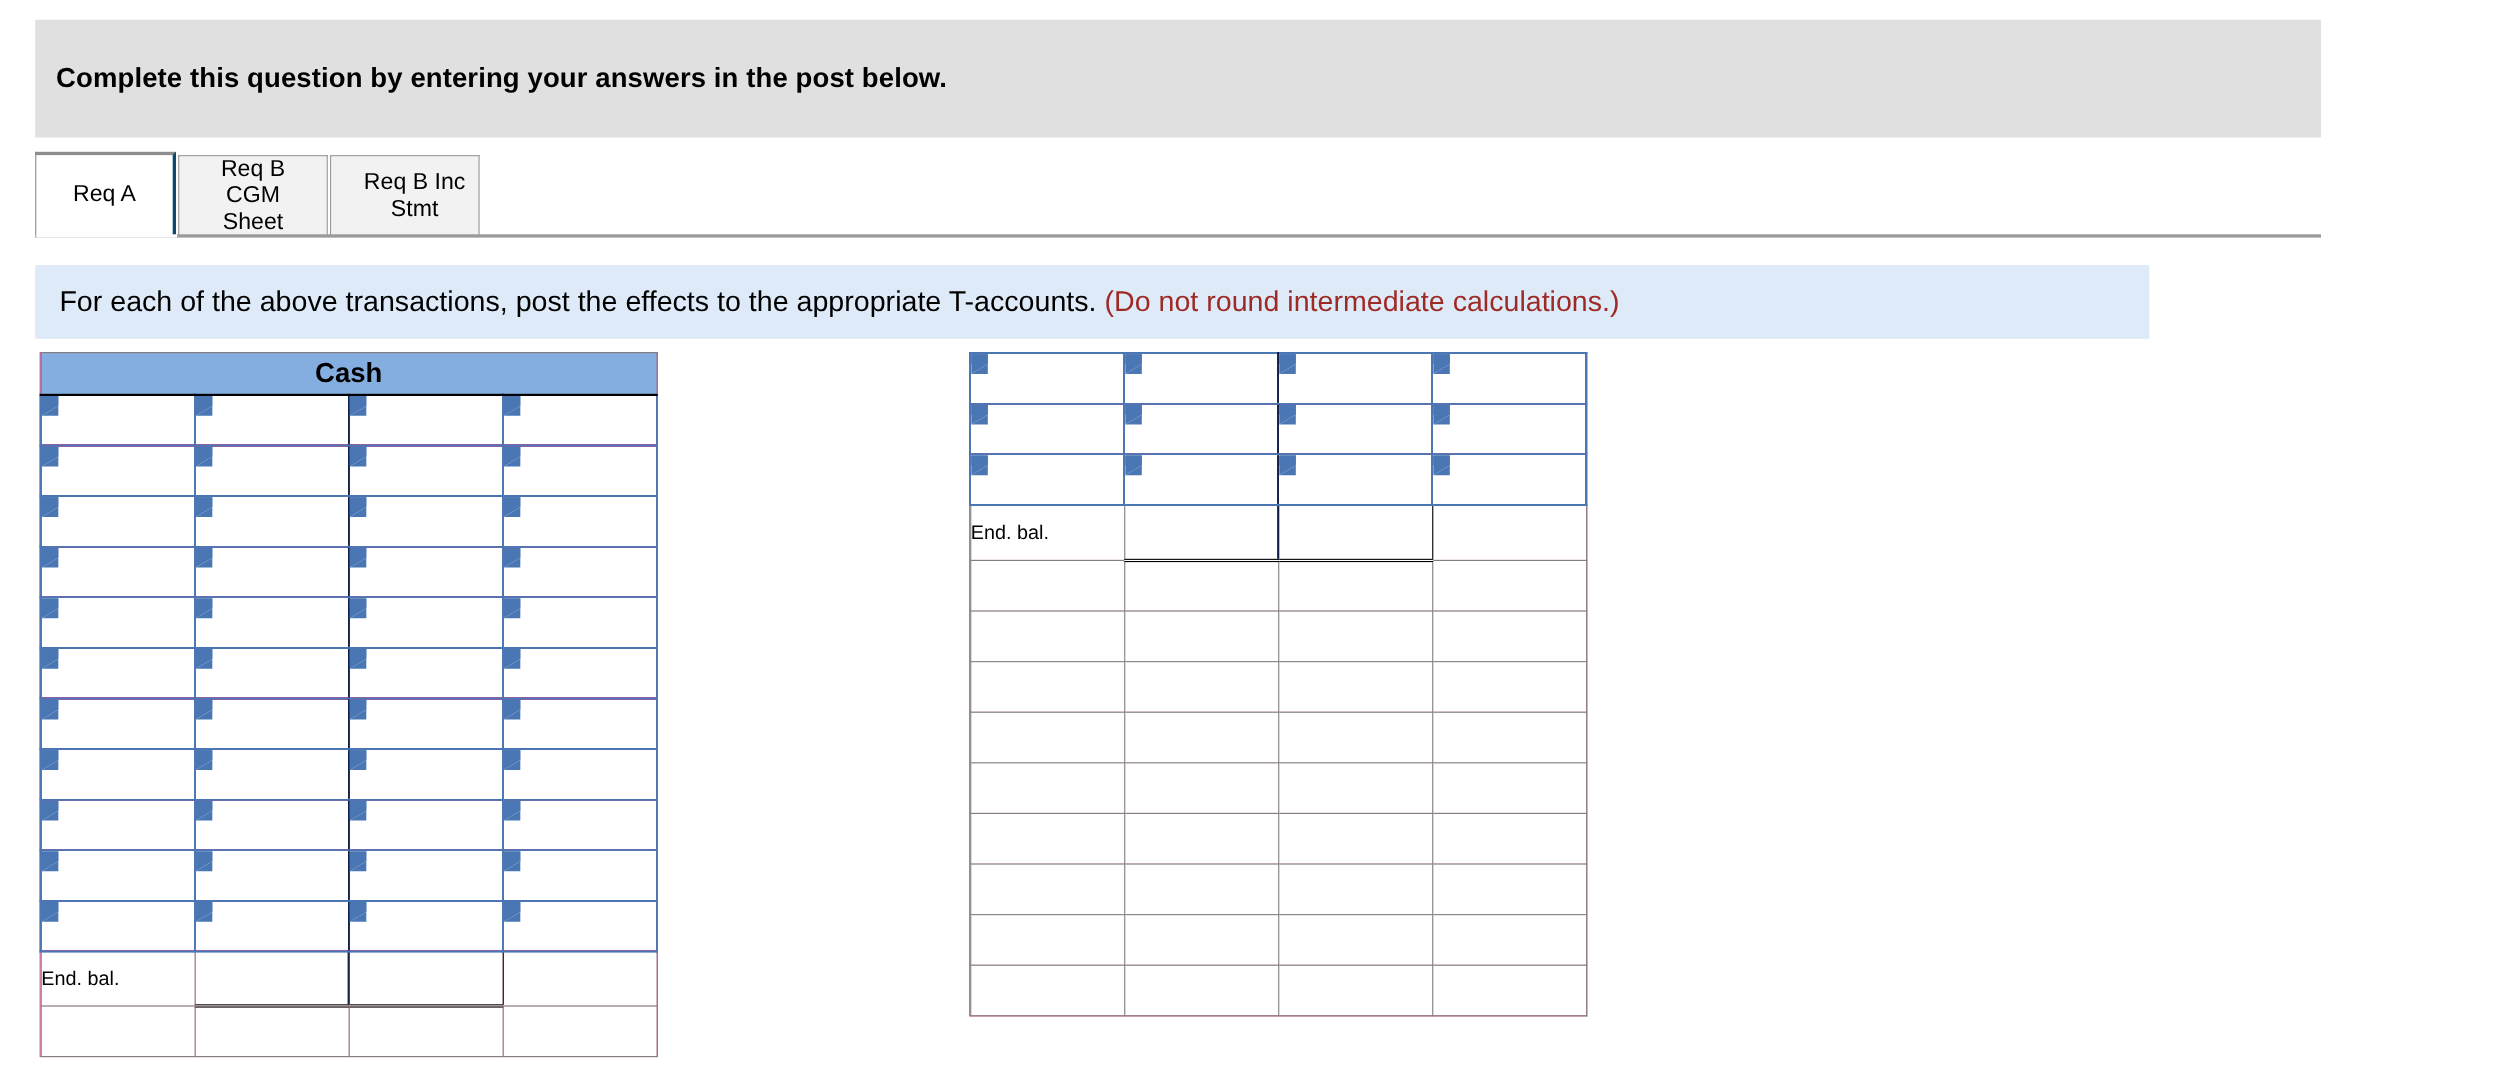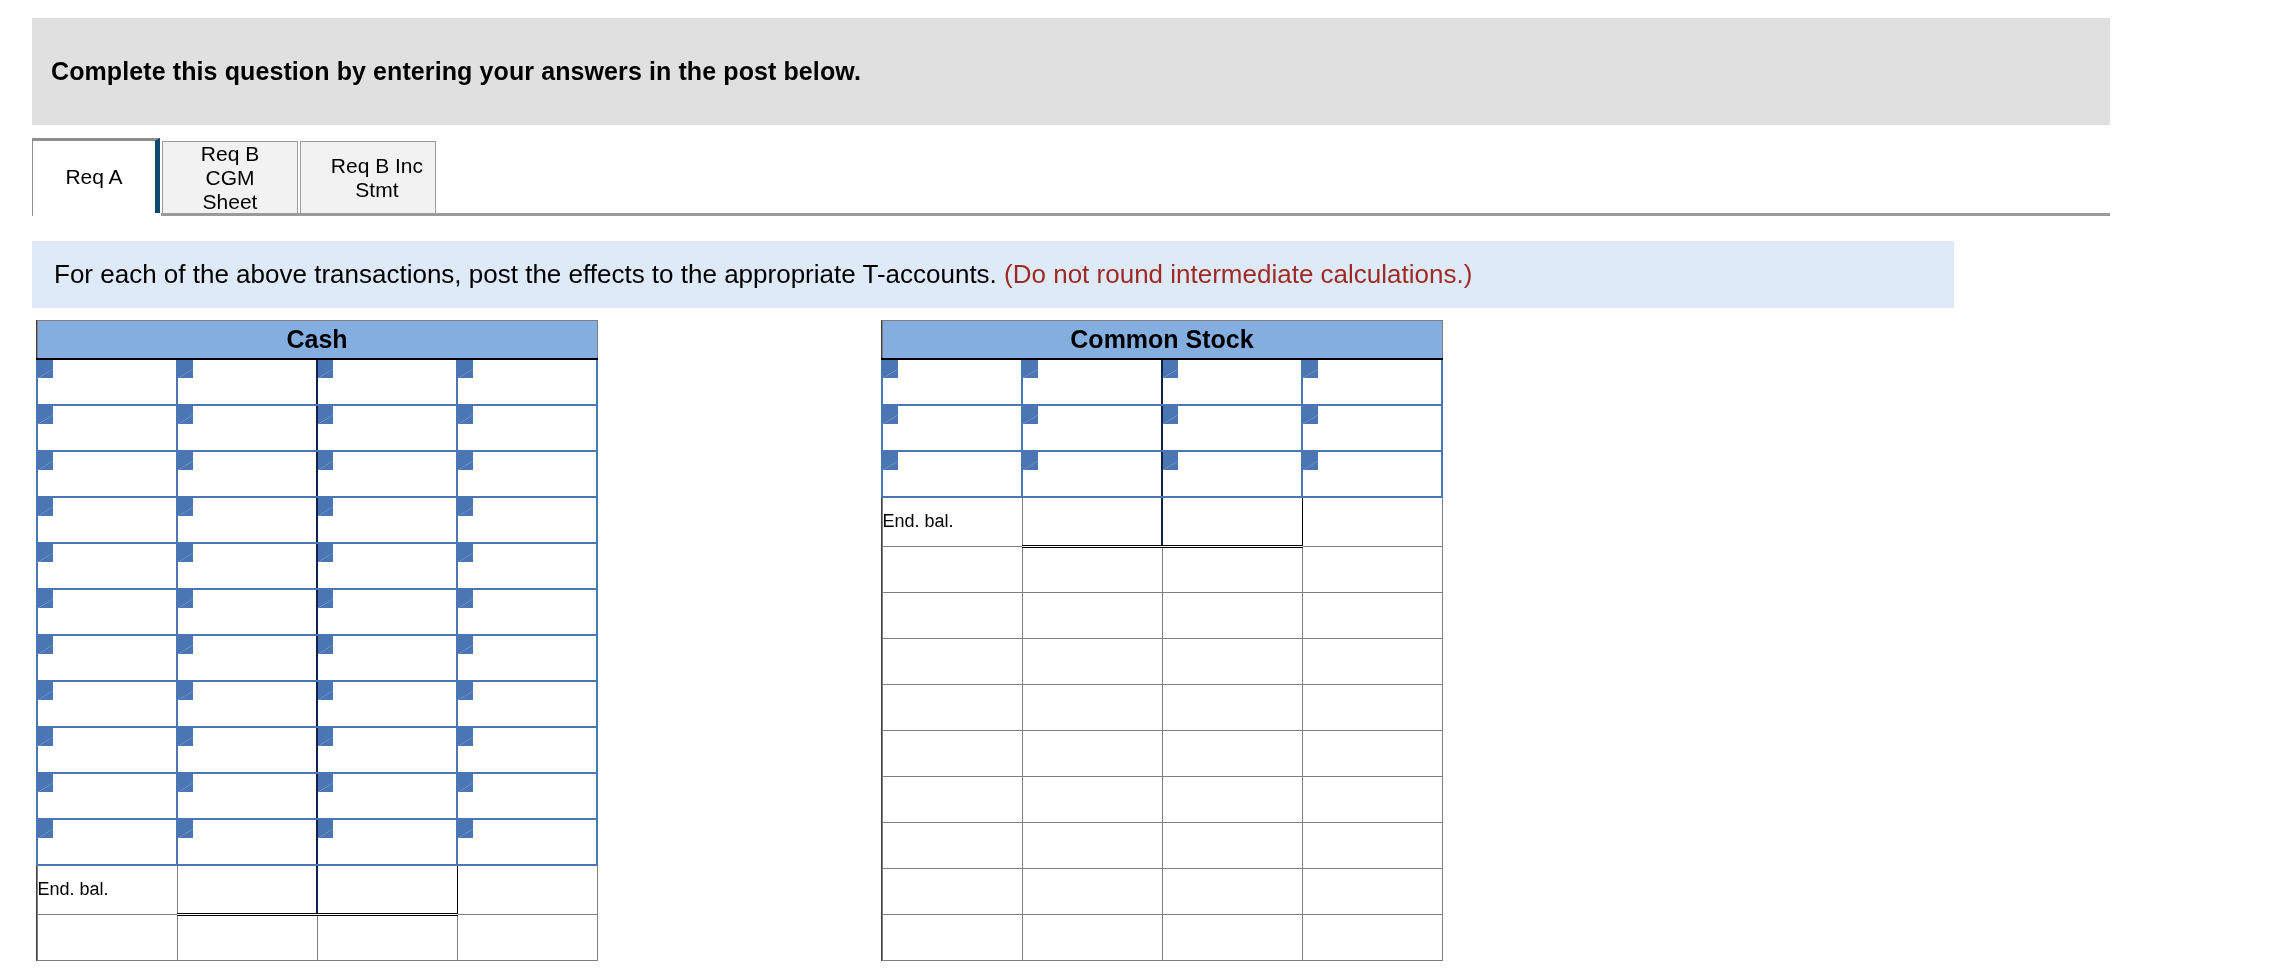--- a/index.html
+++ b/index.html
@@ -63,21 +63,21 @@
     padding: 0 12px;
     margin-right: 2px;
     position: relative;
     z-index: 1;
     white-space: pre-line;
   }
   .tab.active {
     background: #ffffff;
     border-top: 3px solid #8d8d8d;
     border-left: 1px solid #8d8d8d;
-    border-right: 5px solid #0c4a6e;
+    border-right: 3px solid #0c4a6e;
     height: 76px;
     z-index: 3;
   }
   .tab-rule {
     position: absolute;
     left: 0; top: 75px;
     width: 2078px;
     height: 3px;
     background: #9a9a9a;
     z-index: 2;
@@ -105,21 +105,21 @@
     color: #000000;
     white-space: nowrap;
   }
   .reqbar-note { color: #9e2a25; }
 
   
   .tacct {
     position: absolute;
     border-collapse: collapse;
     table-layout: fixed;
-    background: #404040;
+    background: #ec4899;
   }
   .tacct td, .tacct th { padding: 0; margin: 0; }
 
   .thead-cell {
     background: #85aee0;
     color: #000000;
     font-size: 25px;
     font-weight: bold;
     text-align: center;
     height: 38px;
@@ -309,23 +309,20 @@
       </table>
       <table class="tacct" style="left: 881px; top: 320px;">
         <colgroup>
           <col style="width: 140px;">
           <col style="width: 140px;">
           <col style="width: 140px;">
           <col style="width: 140px;">
         </colgroup>
         <tbody>
           <tr>
-            <td class="thead-cell" colspan="4">Common Stock</td>
-          </tr>
-          <tr>
             <td class="icell"></td>
             <td class="icell tdiv-left"></td>
             <td class="icell"></td>
             <td class="icell"></td>
           </tr>
           <tr>
             <td class="icell"></td>
             <td class="icell tdiv-left"></td>
             <td class="icell"></td>
             <td class="icell"></td>

